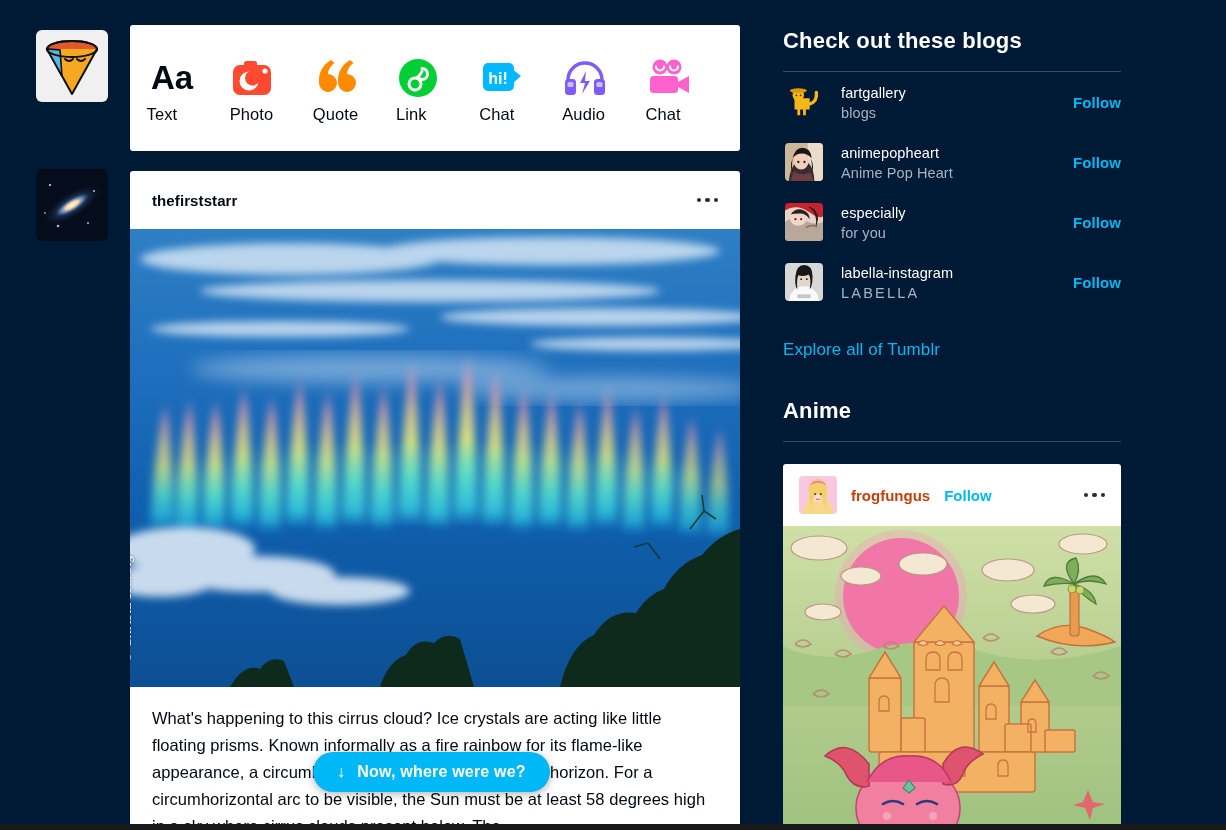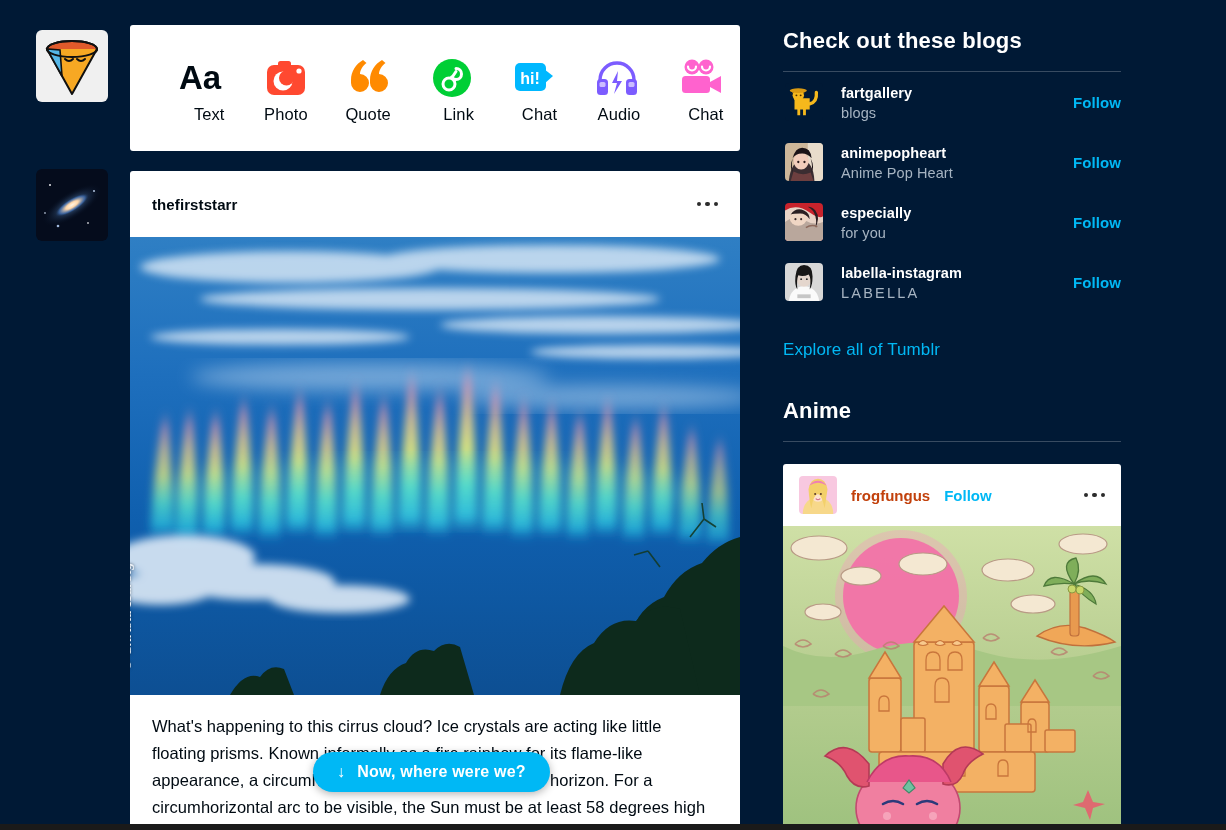--- a/index.html
+++ b/index.html
@@ -24,32 +24,32 @@
   .galaxy-av { width: 100%; height: 100%; display: block; border-radius: 5px; }
 
   
   .main-col { position: absolute; left: 130px; top: 25px; width: 610px; }
 
   .composer {
     background: #ffffff; border-radius: 3px;
     height: 126px; display: flex; align-items: center;
     justify-content: space-around; padding: 0 14px;
   }
-  .ctype { display: flex; flex-direction: column; align-items: flex-end; width: 78px; cursor: pointer; }
+  .ctype { display: flex; flex-direction: column; align-items: flex-start; width: 78px; cursor: pointer; }
   .ctype-ico { height: 50px; display: flex; align-items: center; justify-content: center; }
   .ctype-ico svg { display: block; }
   .ctype-label {
     margin-top: 2px; font-size: 16.5px; color: #000a12; letter-spacing: .1px;
   }
 
   .post-card {
     margin-top: 20px; background: #ffffff; border-radius: 3px; overflow: hidden;
   }
   .post-head {
-    height: 66px; display: flex; align-items: center; padding: 8px 22px; justify-content: space-between;
+    height: 58px; display: flex; align-items: center; padding: 8px 22px; justify-content: space-between;
   }
   .post-blog { font-size: 15px; font-weight: bold; color: #000a12; letter-spacing: .1px; }
   .dots { display: flex; gap: 4px; align-items: center; cursor: pointer; }
   .dots i { width: 4.5px; height: 4.5px; border-radius: 50%; background: #2c2c2c; display: block; }
 
   .post-photo { position: relative; width: 610px; height: 458px; overflow: hidden; background: #1060b0; }
   .post-photo svg { position: absolute; inset: 0; width: 100%; height: 100%; }
   .watermark {
     position: absolute; left: 5px; bottom: 24px;
     transform: rotate(-90deg); transform-origin: left bottom;
@@ -83,21 +83,21 @@
     font-size: 22px; font-weight: bold; color: #ffffff; letter-spacing: .2px;
   }
   .side-rule { height: 1px; background: rgba(255,255,255,.22); margin-top: 17px; }
 
   .blog-row {
     display: flex; align-items: center; padding: 11px 0 11px 2px;
   }
   .blog-av { width: 38px; height: 38px; border-radius: 4px; overflow: hidden; flex: none; }
   .blog-av svg, .blog-av img { display: block; width: 100%; height: 100%; }
   .blog-meta { margin-left: 18px; flex: 1; min-width: 0; }
-  .blog-name { font-size: 14.5px; font-weight: bold; color: #ffffff; letter-spacing: .1px; }
+  .blog-name { font-size: 14.5px; font-weight: normal; color: #ffffff; letter-spacing: .1px; }
   .blog-title { font-size: 14.5px; color: #a6b4c2; margin-top: 3px; letter-spacing: .1px; }
   .blog-title.spaced { letter-spacing: 2.2px; }
   .follow-link {
     font-size: 15px; font-weight: bold; color: #00b8f5; cursor: pointer; flex: none;
     letter-spacing: .1px;
   }
 
   .explore-link {
     display: block; margin-top: 28px; font-size: 17px; color: #00b8f5;
     cursor: pointer; letter-spacing: .1px;

